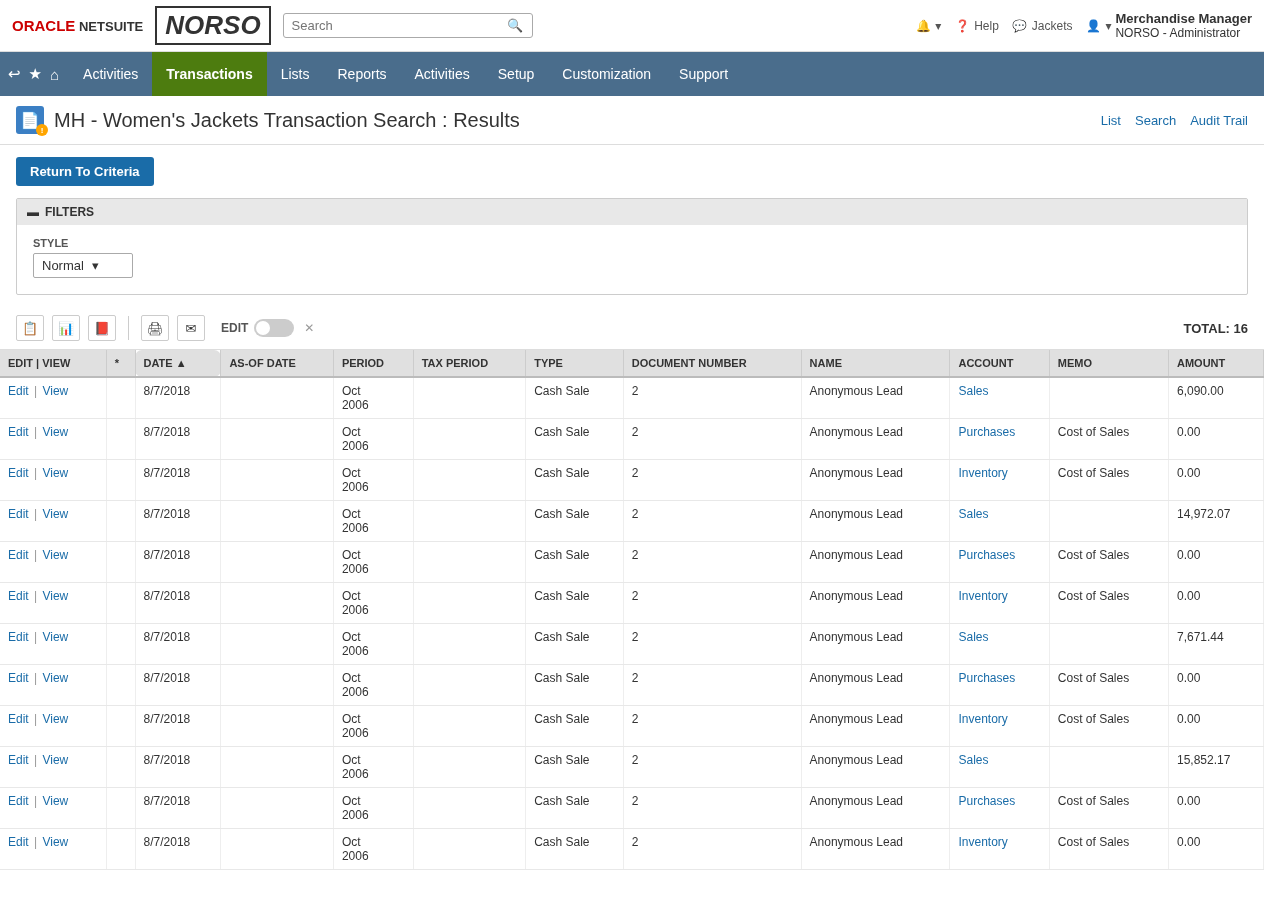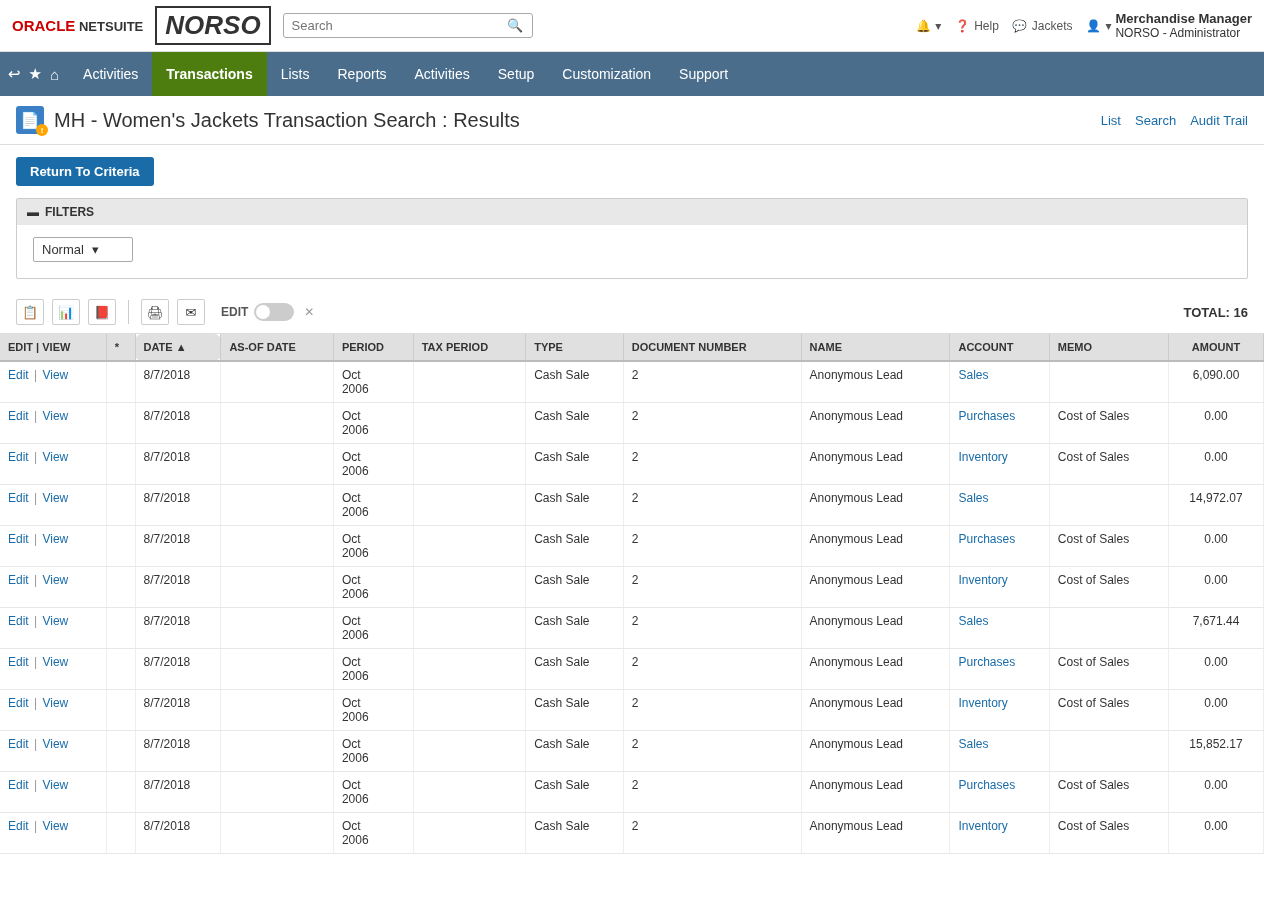--- a/index.html
+++ b/index.html
@@ -190,21 +190,21 @@
       padding: 7px 8px;
       text-align: left;
       font-weight: bold;
       color: #333;
       font-size: 11px;
       text-transform: uppercase;
       white-space: nowrap;
       border-right: 1px solid #ccc;
     }
     .results-table th.sortable { cursor: pointer; border-radius: 7px; }
-    .results-table th.amount-col, .results-table td.amount-col { text-align: center; }
+    .results-table th.amount-col, .results-table td.amount-col { text-align: left; }
     .results-table td {
       padding: 6px 8px;
       border-bottom: 1px solid #e8e8e8;
       vertical-align: top;
       border-right: 1px solid #eee;
     }
     .link-blue { color: #1a6ca8; cursor: pointer; text-decoration: none; }
     .pipe { color: #999; margin: 0 2px; }
   </style>
 </head>
@@ -278,20 +278,21 @@
 <div class="action-bar">
   <button class="btn-return">Return To Criteria</button>
 </div>
 
 <div class="filters-section">
   <div class="filters-header">
     <span>▬</span>
     <span>FILTERS</span>
   </div>
   <div class="filters-body">
+    <div class="filter-label">STYLE</div>
     <div class="filter-select">
       <span>Normal</span>
       <span>▾</span>
     </div>
   </div>
 </div>
 
 <div class="results-toolbar">
   <div class="toolbar-icon-btn" title="New">
     <span>📋</span>

